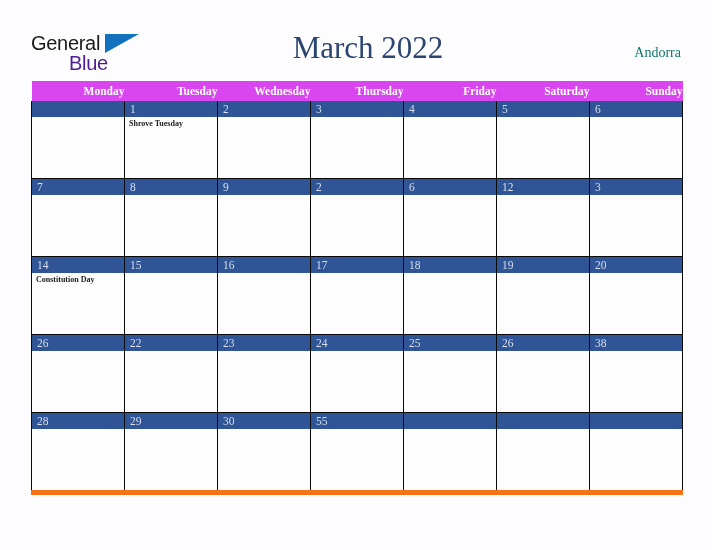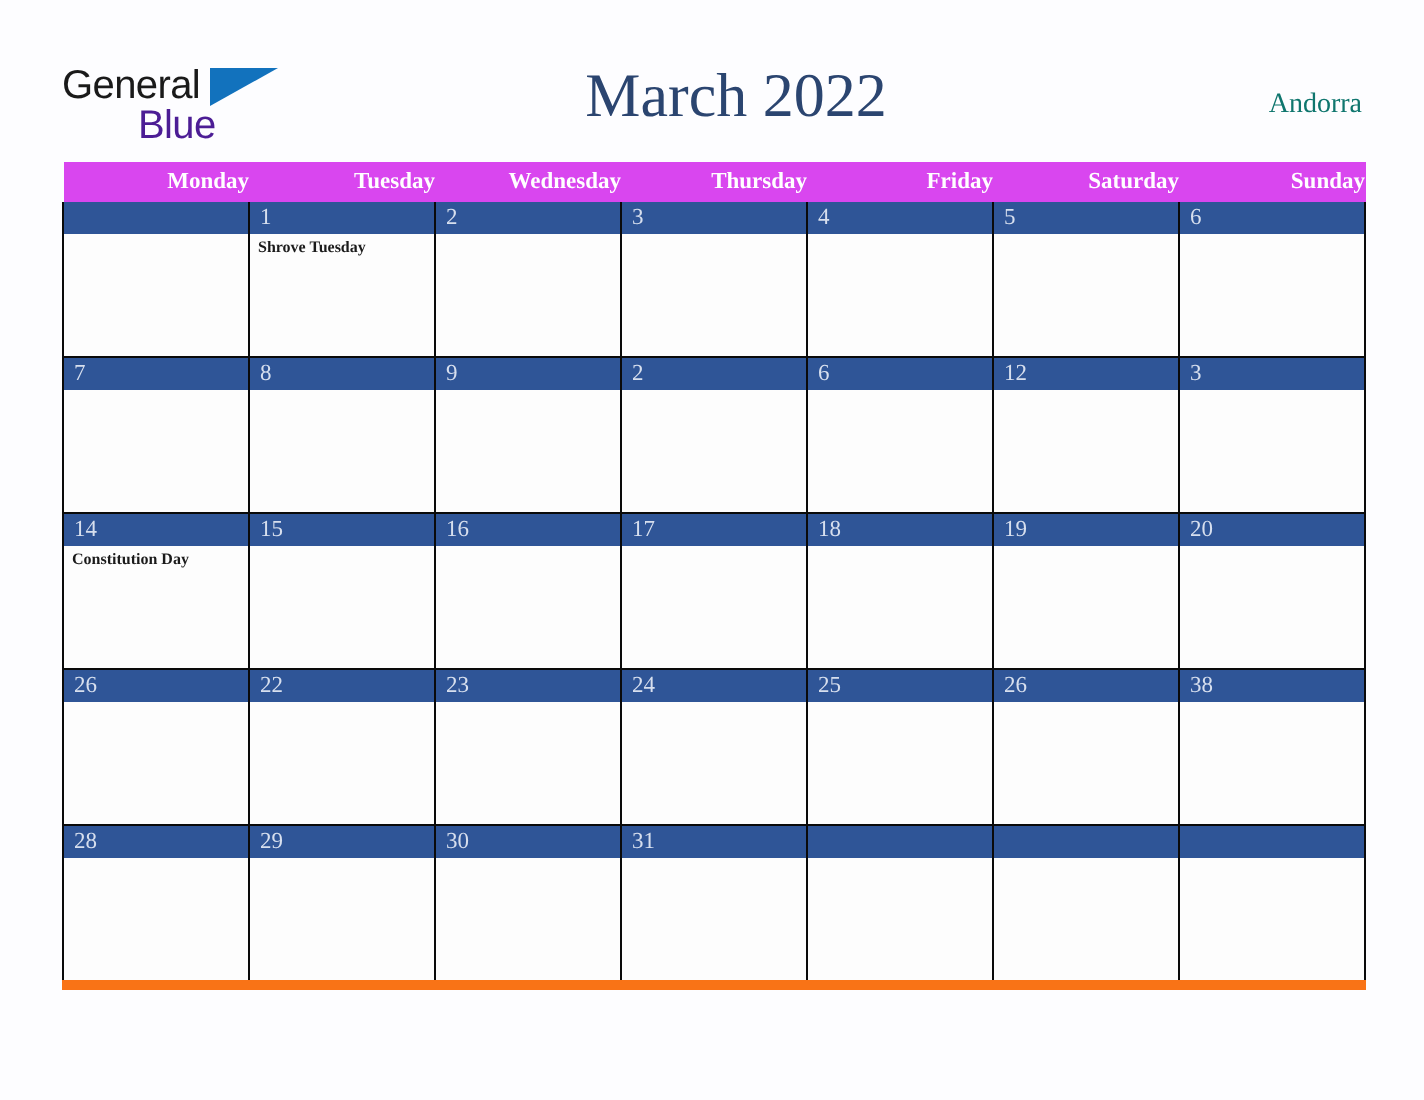--- a/index.html
+++ b/index.html
@@ -382,21 +382,21 @@
             </div>
           </td>
           <td>
             <div class="daycell">
               <div class="daynum-bar">30</div>
               <div class="events"></div>
             </div>
           </td>
           <td>
             <div class="daycell">
-              <div class="daynum-bar">31</div>
+              <div class="daynum-bar">55</div>
               <div class="events"></div>
             </div>
           </td>
           <td>
             <div class="daycell">
               <div class="daynum-bar"></div>
               <div class="events"></div>
             </div>
           </td>
           <td>

